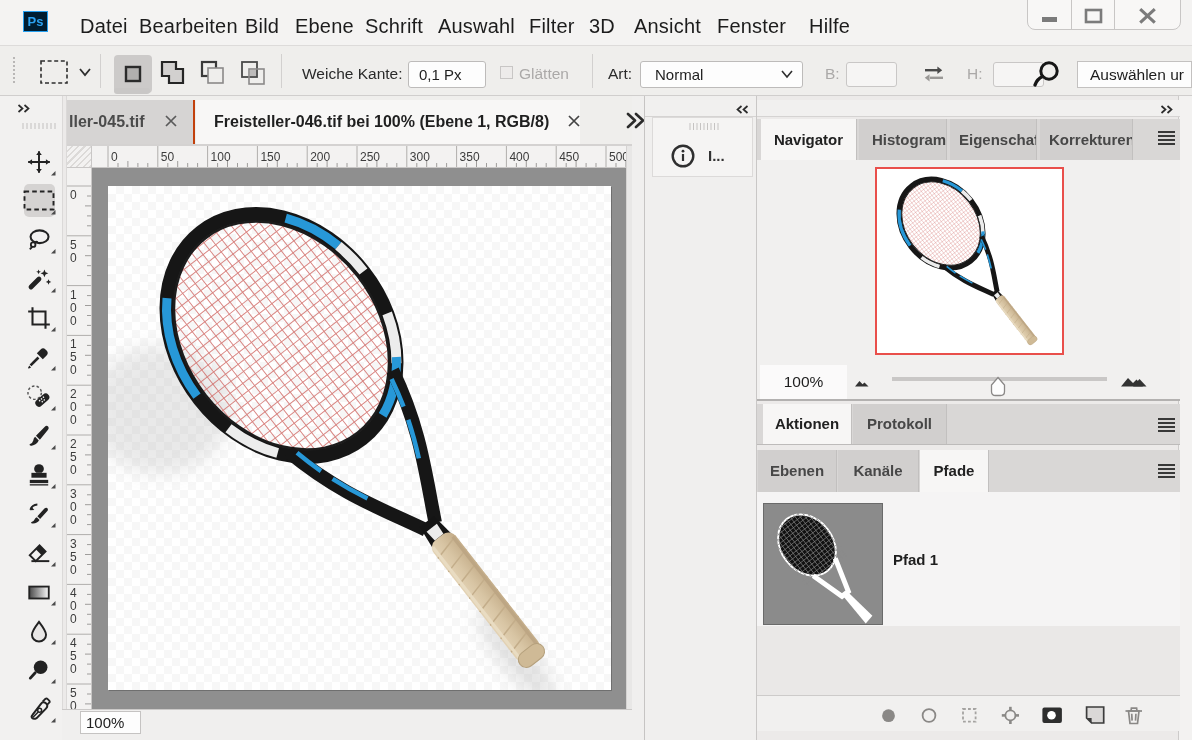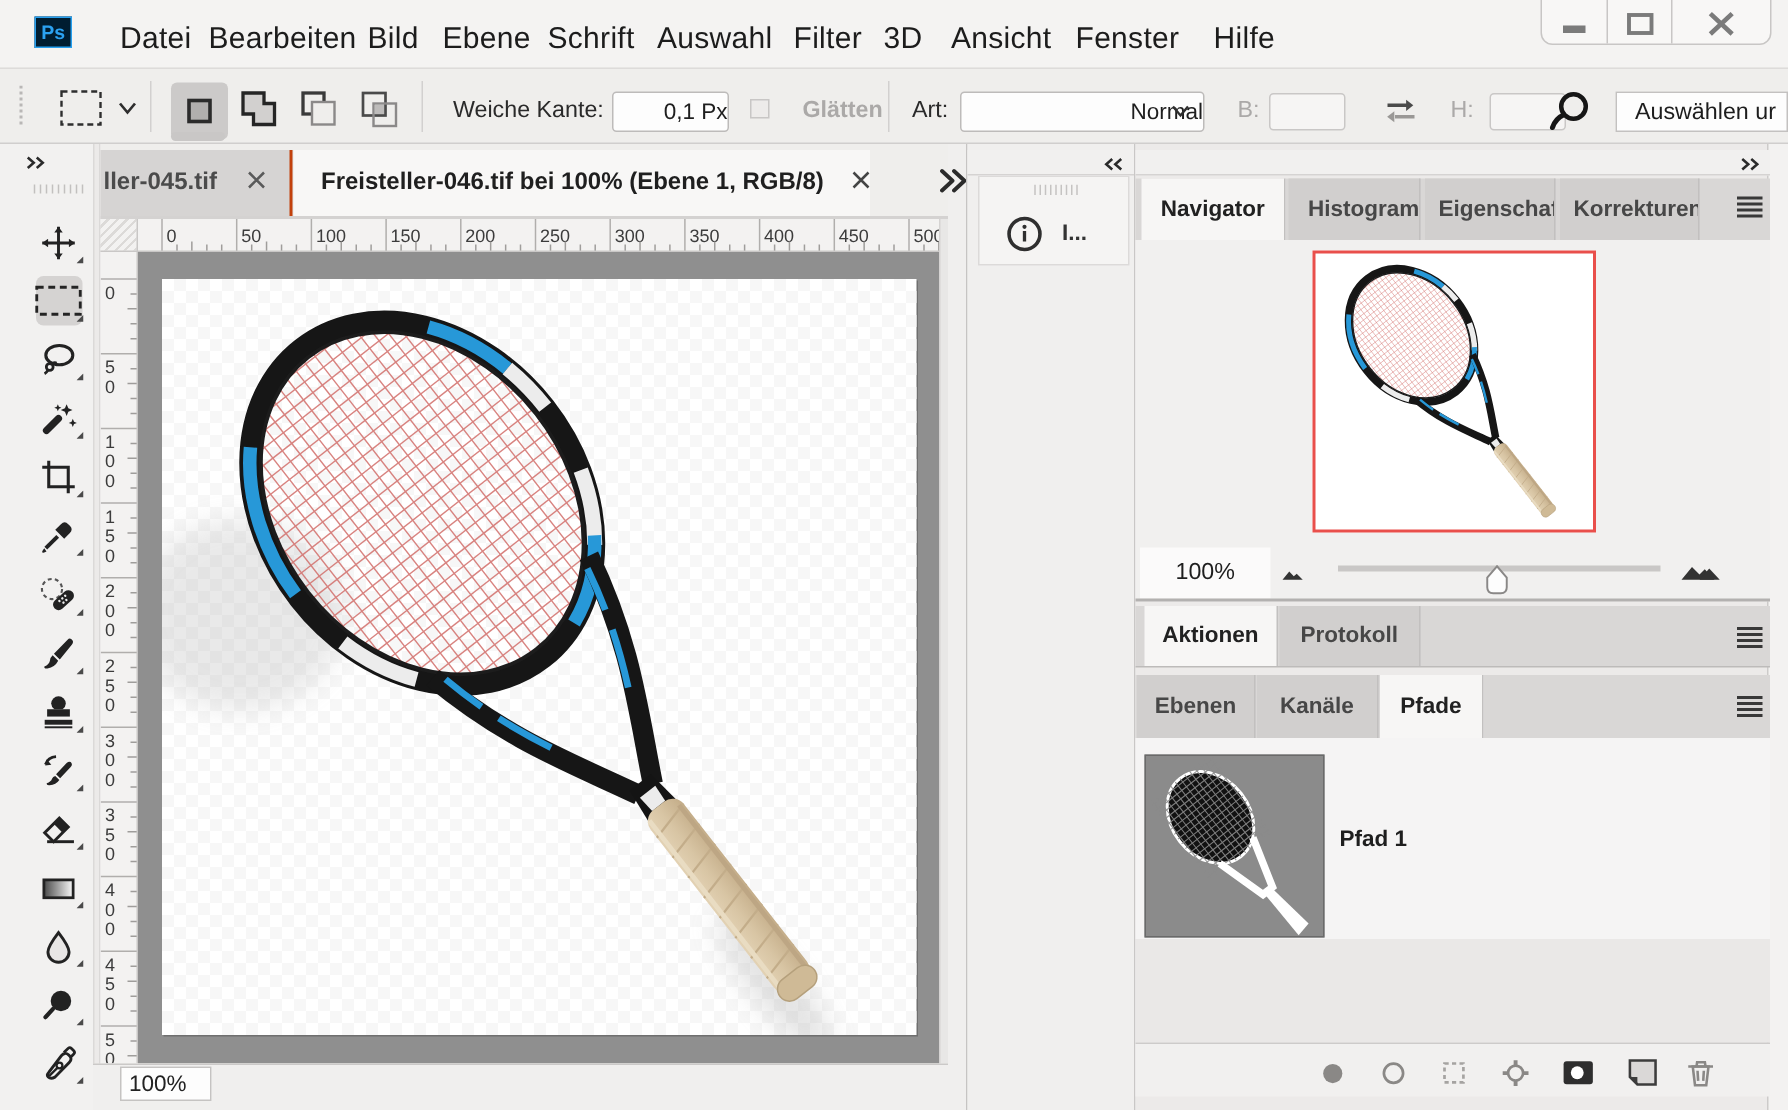--- a/index.html
+++ b/index.html
@@ -15,21 +15,21 @@
   #winbtns{left:1027px;top:-8px;width:152px;height:36px;background:#f8f7f6;
            border:1px solid #c8c6c5;border-radius:8px;display:flex;z-index:5;}
   .wb{flex:1;position:relative;border-right:1px solid #c8c6c5;}
   .wb:last-child{border-right:none;}
   
   #optbar{left:0;top:45px;width:1192px;height:51px;background:#efeeec;
           border-top:1px solid #dddbda;border-bottom:1px solid #d0cecd;box-sizing:border-box;}
   .vsep{top:54px;width:1px;height:34px;background:#d2d0cf;}
   .optlabel{font-size:15.5px;color:#2a2a2a;height:20px;line-height:20px;}
   .graylabel{color:#aba9a8;}
-  .field{background:#fdfdfd;border:1px solid #bdbbba;border-radius:3px;box-sizing:border-box;text-align:right;}
+  .field{background:#fdfdfd;border:1px solid #bdbbba;border-radius:3px;box-sizing:border-box;}
   .fielddis{background:#f6f5f4;border:1px solid #c9c7c6;border-radius:3px;box-sizing:border-box;}
   
   #toolbar{left:2px;top:96px;width:60px;height:644px;background:#f2f1f0;}
   #toolbaredge{left:62px;top:96px;width:5px;height:644px;background:#eceae9;
                border-left:1px solid #dbd9d8;border-right:1px solid #dbd9d8;box-sizing:border-box;}
   
   #tabrow{left:67px;top:96px;width:578px;height:48px;background:#efeeec;}
   #tab1{left:67px;top:100px;width:128px;height:44px;background:#d6d4d3;color:#4b4b4b;
         font-size:16px;font-weight:bold;line-height:44px;border-right:2px solid #c2410c;box-sizing:border-box;}
   #tab2{left:196px;top:100px;width:384px;height:44px;background:#f8f7f6;color:#1f1f1f;
@@ -131,21 +131,21 @@
 </svg>
 <svg class="abs" style="left:238px;top:58px;" width="32" height="32">
   <rect x="4" y="4" width="15" height="15" fill="none" stroke="#4a4a4a" stroke-width="1.8"></rect>
   <rect x="11" y="11" width="15" height="15" fill="none" stroke="#8b8989" stroke-width="1.6"></rect>
   <rect x="12" y="12" width="6" height="6" fill="#bdbbba"></rect>
 </svg>
 <div class="abs vsep" style="left:281px;"></div>
 <div class="abs optlabel" style="left:302px;top:64px;">Weiche Kante:</div>
 <div class="abs field" style="left:408px;top:61px;width:78px;height:27px;font-size:15px;color:#1e1e1e;line-height:25px;padding-left:10px;">0,1 Px</div>
 <div class="abs" style="left:500px;top:66px;width:13px;height:13px;background:#edebea;border:1px solid #c8c6c5;box-sizing:border-box;"></div>
-<div class="abs optlabel graylabel" style="left:535px;top:64px;font-weight:bold;">Glätten</div>
+<div class="abs optlabel graylabel" style="left:519px;top:64px;">Glätten</div>
 <div class="abs vsep" style="left:592px;"></div>
 <div class="abs optlabel" style="left:608px;top:64px;">Art:</div>
 <div class="abs field" style="left:640px;top:61px;width:163px;height:27px;font-size:15px;color:#1e1e1e;line-height:25px;padding-left:14px;">Normal</div>
 <svg class="abs" style="left:780px;top:69px;" width="14" height="10">
   <path d="M2 2 L7 8 L12 2" fill="none" stroke="#2e2e2e" stroke-width="1.6"></path>
   </svg>
 <div class="abs optlabel graylabel" style="left:825px;top:64px;">B:</div>
 <div class="abs fielddis" style="left:846px;top:62px;width:51px;height:25px;"></div>
 <svg class="abs" style="left:919px;top:62px;" width="30" height="24">
     <path d="M6 8.2 L19 8.2" stroke="#4a4a4a" stroke-width="2.4"></path>

